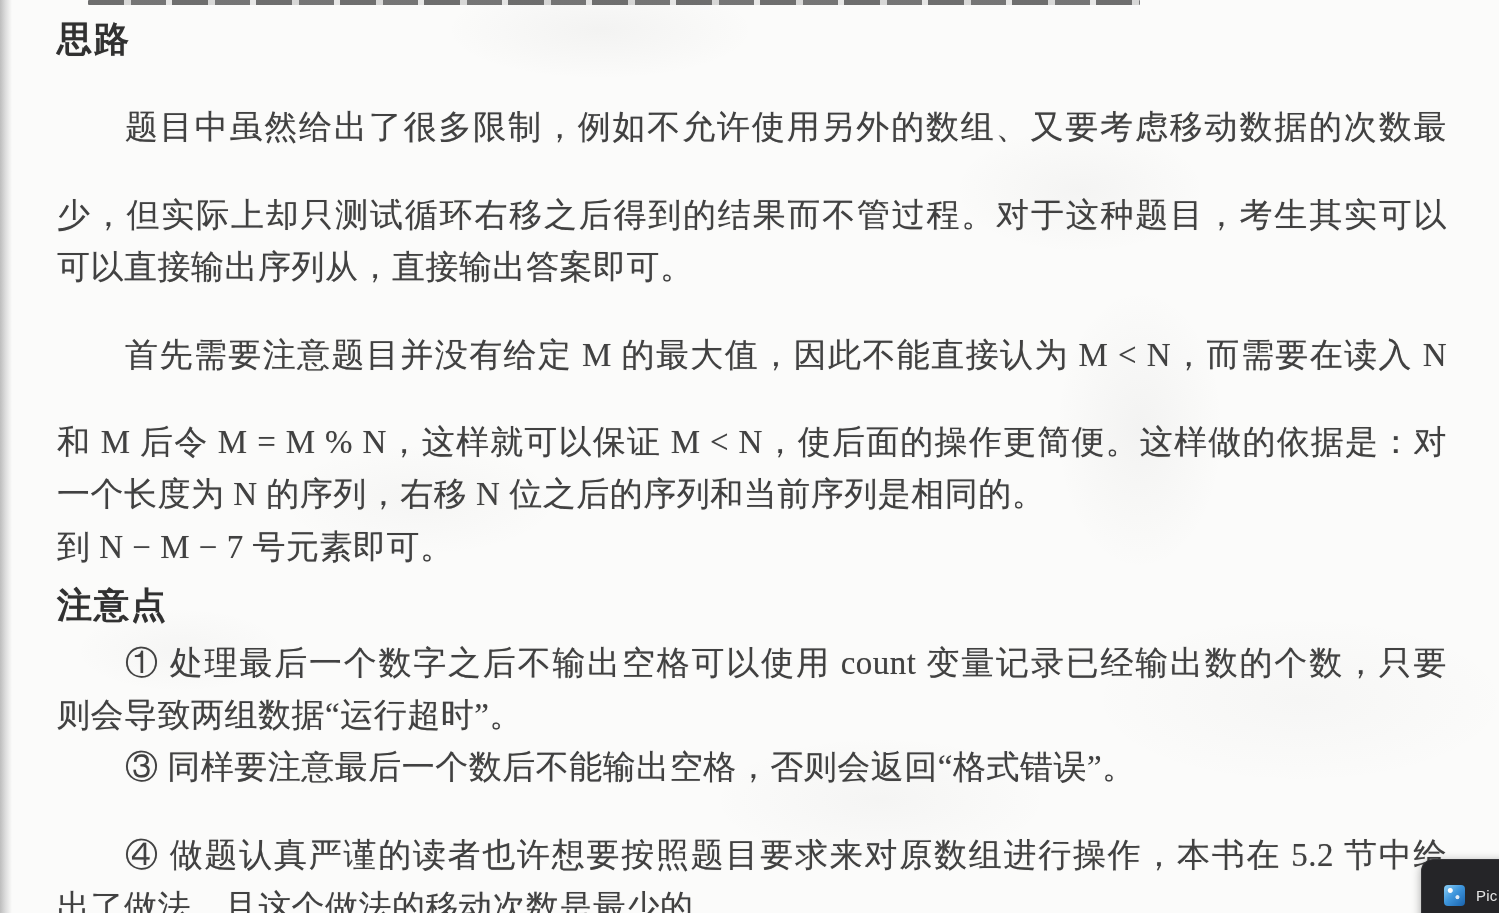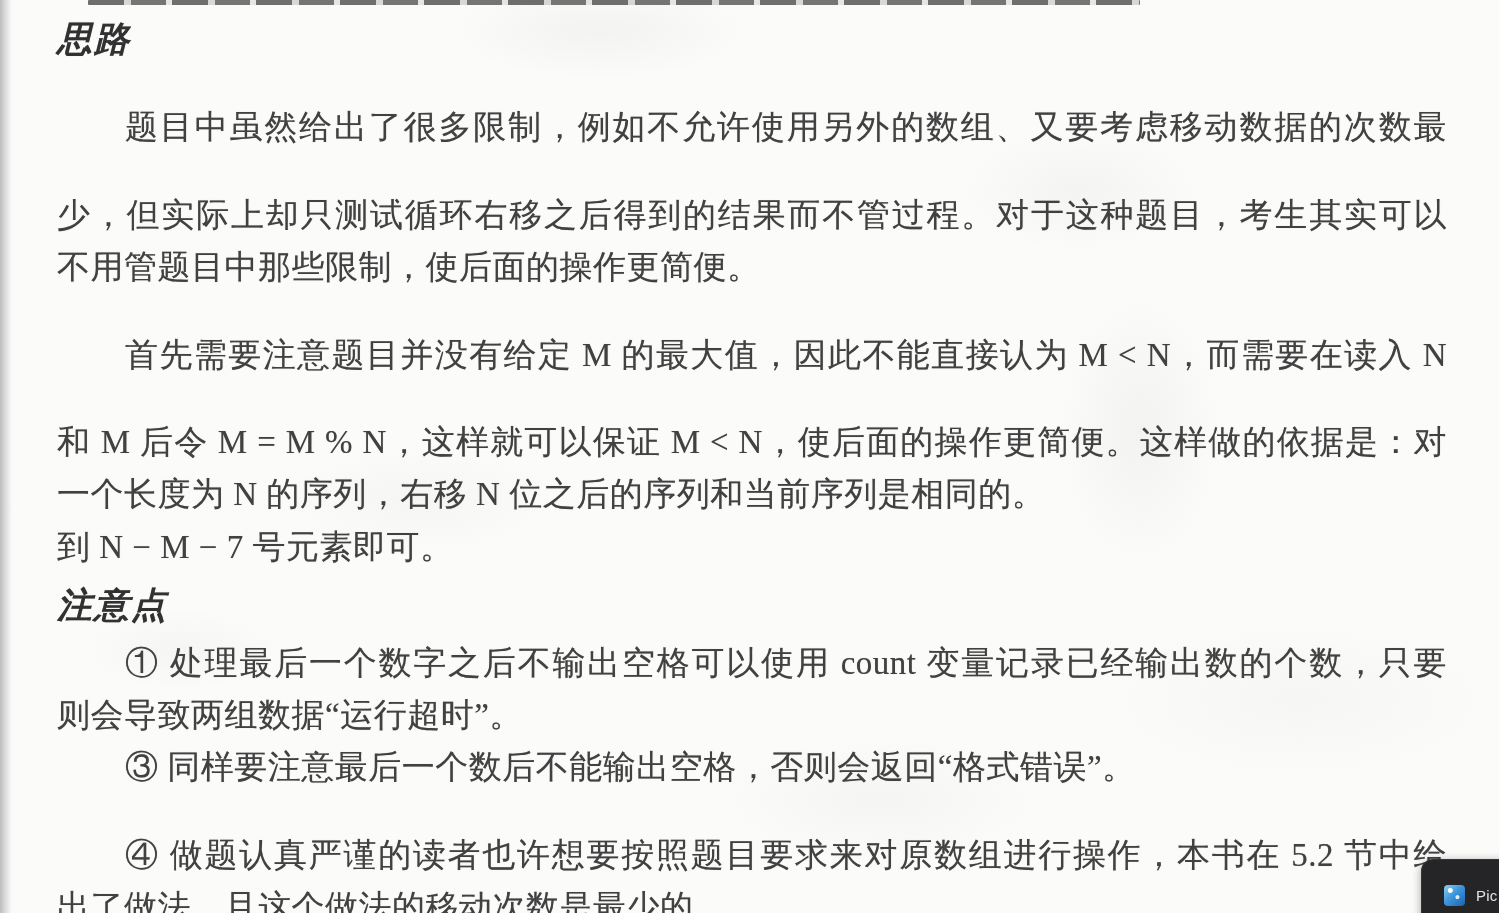--- a/index.html
+++ b/index.html
@@ -49,21 +49,20 @@
     text-align-last:justify;
     letter-spacing:0.5px;
     margin-top:35px;
   }
   .indent{text-indent:68px;}
   .heading{
     font-size:35px;
     font-weight:700;
     color:#313131;
     letter-spacing:2px;
-    font-style:italic;
   }
   .gap-a{margin-top:7px;}
   .gap-b{margin-top:4px;}
   .pip{
     position:absolute;
     right:-44px;bottom:-18px;
     width:122px;height:72px;
     background:#252528;
     border-radius:12px;
     box-shadow:inset 0 0 0 1px rgba(255,255,255,0.07), 0 2px 10px rgba(0,0,0,0.35);
@@ -95,21 +94,21 @@
 <body>
 
 <div class="page">
   <div class="left-edge"></div>
   <div class="top-cutoff"></div>
 
   <div class="content">
     <div class="line heading">思路</div>
     <div class="line jfull indent">题目中虽然给出了很多限制，例如不允许使用另外的数组、又要考虑移动数据的次数最</div>
     <div class="line jfull">少，但实际上却只测试循环右移之后得到的结果而不管过程。对于这种题目，考生其实可以</div>
-    <div class="line">不用管题目中那些限制，使后面的操作更简便。</div>
+    <div class="line">可以直接输出序列从，直接输出答案即可。</div>
     <div class="line jfull indent">首先需要注意题目并没有给定 M 的最大值，因此不能直接认为 M &lt; N，而需要在读入 N</div>
     <div class="line jfull">和 M 后令 M = M % N，这样就可以保证 M &lt; N，使后面的操作更简便。这样做的依据是：对</div>
     <div class="line">一个长度为 N 的序列，右移 N 位之后的序列和当前序列是相同的。</div>
     <div class="line">到 N − M − 7 号元素即可。</div>
     <div class="line heading gap-a">注意点</div>
     <div class="line jfull indent gap-b">① 处理最后一个数字之后不输出空格可以使用 count 变量记录已经输出数的个数，只要</div>
     <div class="line">则会导致两组数据“运行超时”。</div>
     <div class="line indent">③ 同样要注意最后一个数后不能输出空格，否则会返回“格式错误”。</div>
     <div class="line jfull indent">④ 做题认真严谨的读者也许想要按照题目要求来对原数组进行操作，本书在 5.2 节中给</div>
     <div class="line">出了做法，且这个做法的移动次数是最少的。</div>

